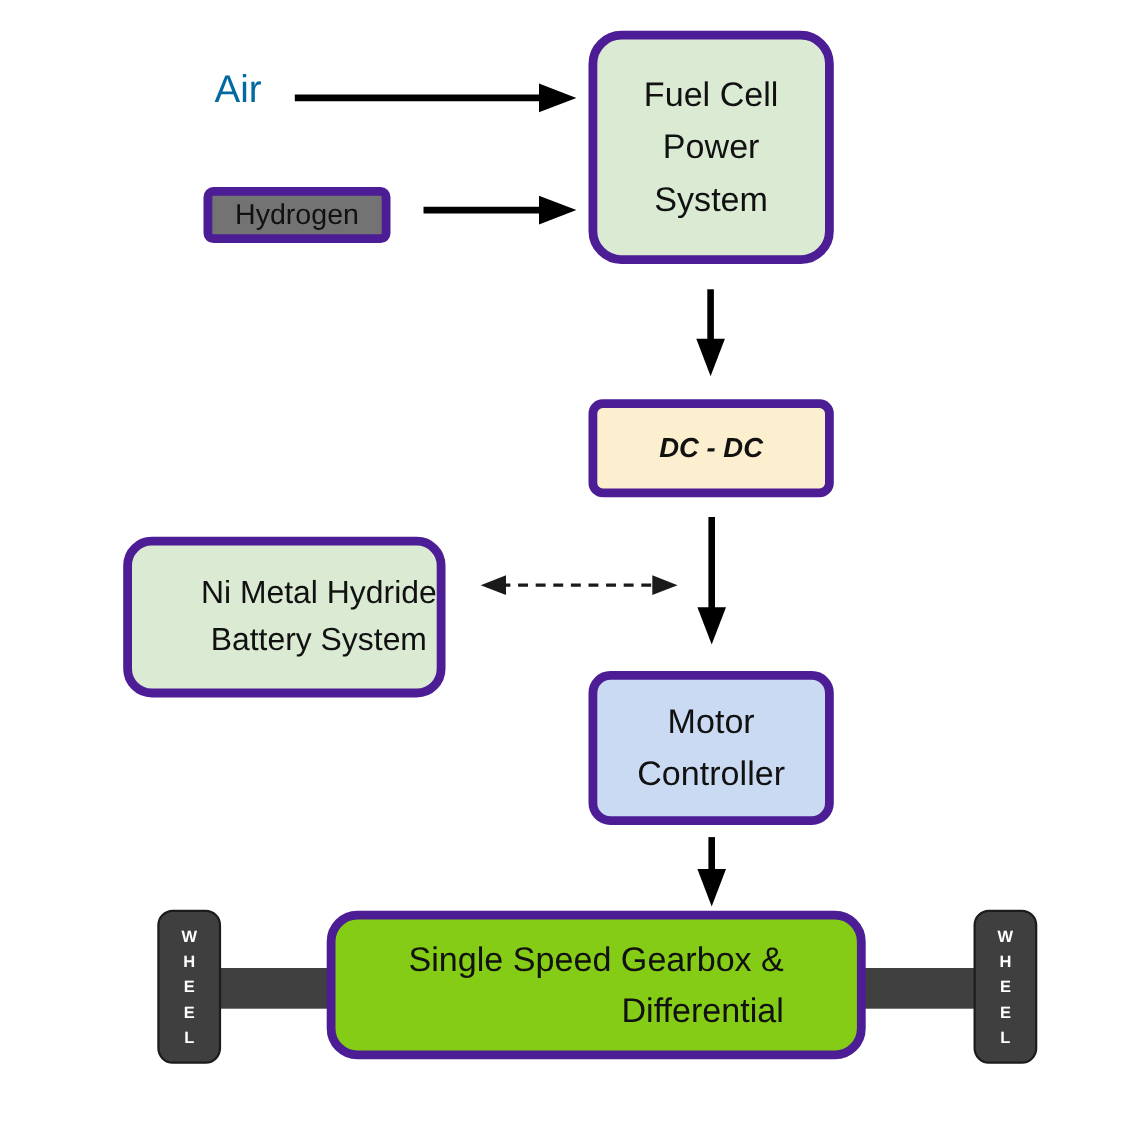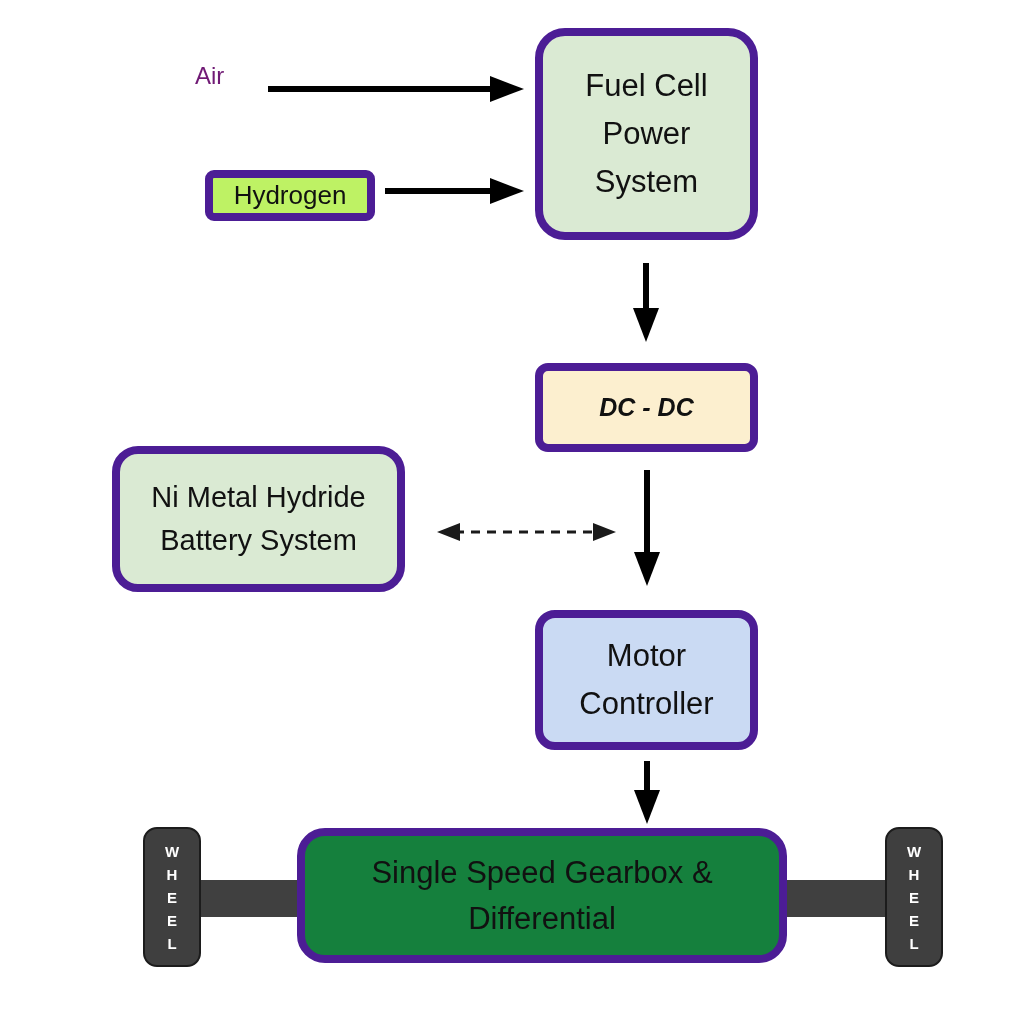--- a/index.html
+++ b/index.html
@@ -20,31 +20,31 @@
     text-align: center;
     border: 8px solid #4c1d95;
     box-sizing: border-box;
   }
   .label { white-space: pre-line; }
 
   
   #air-label {
     position: absolute;
     left: 195px; top: 62px;
-    font-size: 24px;
-    color: #701a75;
+    font-size: 35px;
+    color: #0369a1;
   }
   #fuel-cell { left: 535px; top: 28px; width: 223px; height: 212px;
     border-radius: 30px; font-size: 31px; line-height: 48px; }
   #hydrogen { left: 185px; top: 170px; width: 170px; height: 51px;
     border-radius: 9px; font-size: 26px; }
   #dc-dc { left: 535px; top: 363px; width: 223px; height: 89px;
     border-radius: 13px; font-size: 25px; font-weight: bold; }
-  #battery { left: 112px; top: 446px; width: 293px; height: 146px;
-    border-radius: 26px; font-size: 29px; line-height: 43px; }
+  #battery { left: 112px; top: 488px; width: 293px; height: 146px;
+    border-radius: 26px; font-size: 29px; line-height: 43px; justify-content: flex-end; }
   #motor-controller { left: 535px; top: 610px; width: 223px; height: 140px;
     border-radius: 20px; font-size: 31px; line-height: 48px; }
   #gearbox { left: 297px; top: 828px; width: 490px; height: 135px;
     border-radius: 28px; font-size: 31px; line-height: 46px; }
 
   .axle {
     position: absolute;
     top: 880px; height: 37px;
     background: #404040;
   }
@@ -120,39 +120,39 @@
 
   <div class="axle" id="axle-left"></div>
   <div class="axle" id="axle-right"></div>
 
   <div class="node" id="fuel-cell" style="background: rgb(218, 234, 211);">
     <span class="label">Fuel Cell
 Power
 System</span>
   </div>
 
-  <div class="node" id="hydrogen" style="background: #bef264; margin-left: 20px;">
+  <div class="node" id="hydrogen" style="background: #737373;">
     <span class="label">Hydrogen</span>
   </div>
 
   <div class="node" id="dc-dc" style="background: rgb(252, 239, 207); font-style: italic;">
     <span class="label">DC - DC</span>
   </div>
 
   <div class="node" id="battery" style="background: rgb(218, 234, 211);">
     <span class="label">Ni Metal Hydride
 Battery System</span>
   </div>
 
   <div class="node" id="motor-controller" style="background: rgb(202, 218, 243);">
     <span class="label">Motor
 Controller</span>
   </div>
 
-  <div class="node" id="gearbox" style="background: #15803d;">
+  <div class="node" id="gearbox" style="background: #84cc16; text-align: right;">
     <span class="label">Single Speed Gearbox &amp;
 Differential</span>
   </div>
 
   <div class="wheel" id="wheel-left" style="background: rgb(63, 63, 63);">
     <span class="label">W
 H
 E
 E
 L</span>

